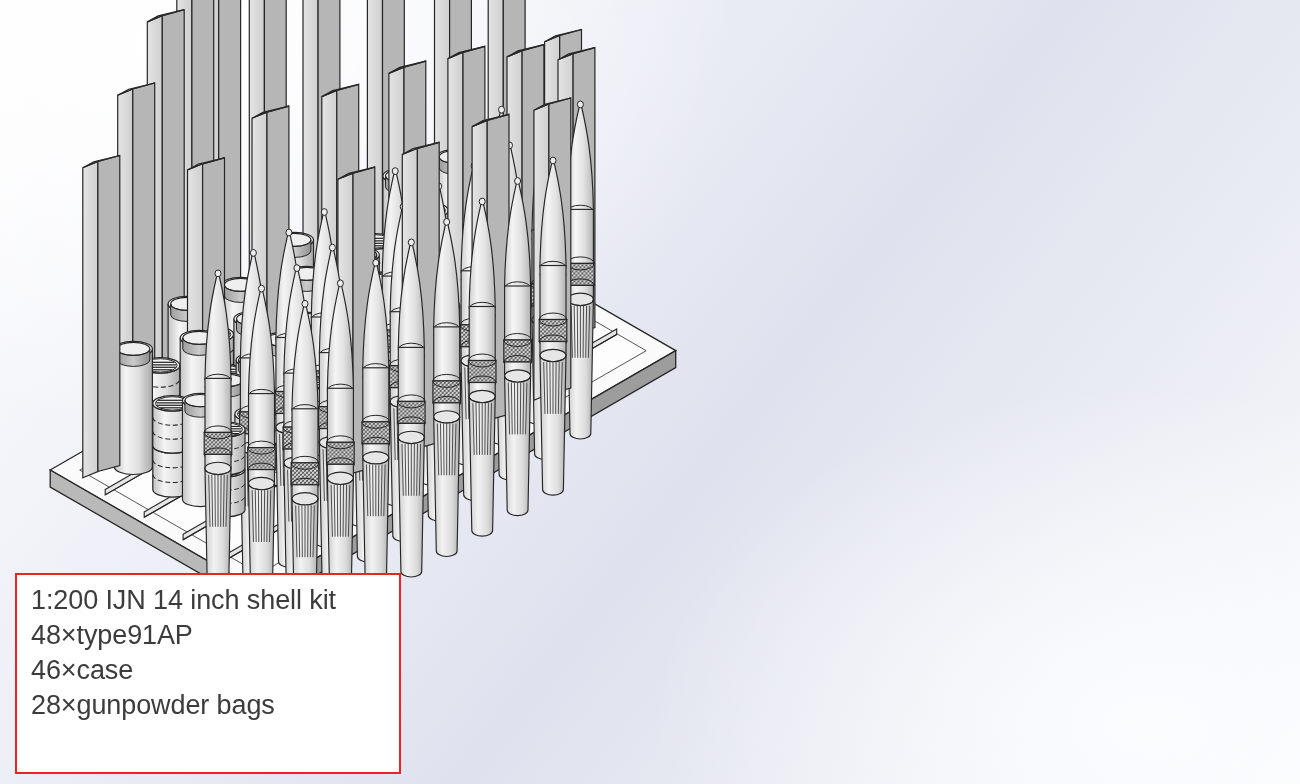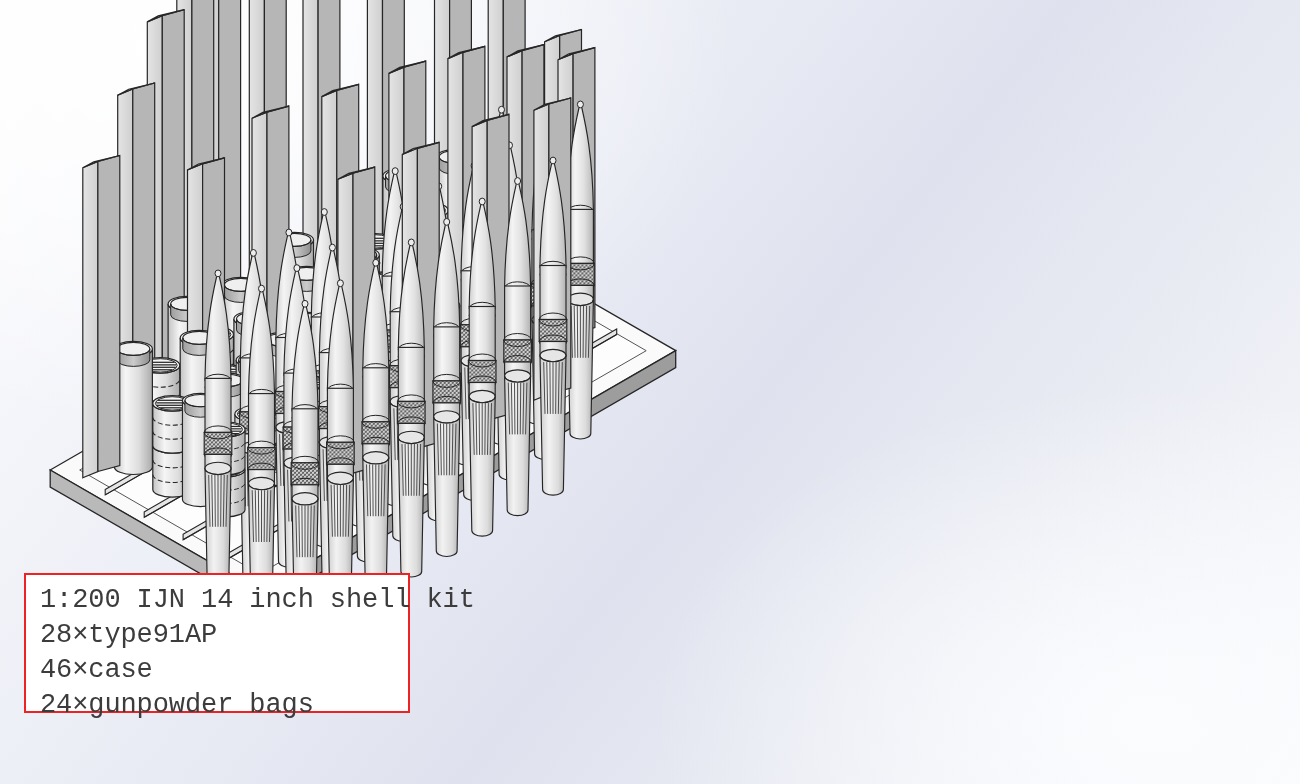--- a/index.html
+++ b/index.html
@@ -15,26 +15,25 @@
       radial-gradient(900px 620px at 14% 6%, #ffffff 0%, rgba(255,255,255,0) 62%),
       radial-gradient(820px 560px at 88% 92%, #fbfcfe 0%, rgba(251,252,254,0) 60%),
       linear-gradient(128deg, #fdfdfe 0%, #eceef6 34%, #dfe2ee 56%, #e9ebf3 74%, #fafbfd 100%);
   }
   #scene{position:absolute;inset:0;}
   #scene svg{display:block;width:1300px;height:784px;}
 
   
   #note{
     position:absolute;
-    left:24px;top:573px;width:386px;height:140px;
+    left:15px;top:573px;width:386px;height:201px;
     background:#ffffff;
     border:2px solid #ee2222;
     box-sizing:border-box;
     padding:8px 0 0 14px;
-    font-family:Liberation Mono, monospace;
   }
   #note .ln{
     color:#3c3c3c;
     font-size:27px;
     line-height:35px;
     white-space:nowrap;
     letter-spacing:-0.1px;
   }
 </style>
 </head>
@@ -1807,18 +1806,18 @@
             <path d="M 3.1,-45 L 2.666,6" stroke="#3d3d3d" stroke-width="0.9" fill="none" stroke-linecap="round"></path>
             <path d="M 6.2,-45 L 5.332,6" stroke="#3d3d3d" stroke-width="0.9" fill="none" stroke-linecap="round"></path>
             <path d="M 9.3,-45 L 7.998,6" stroke="#3d3d3d" stroke-width="0.9" fill="none" stroke-linecap="round"></path>
           </g>
         </g>
     </svg>
   </div>
 
   <div id="note">
     <div class="ln">1:200 IJN 14 inch shell kit</div>
-    <div class="ln">28×type91AP</div>
+    <div class="ln">48×type91AP</div>
     <div class="ln">46×case</div>
-    <div class="ln">24×gunpowder bags</div>
+    <div class="ln">28×gunpowder bags</div>
   </div>
 
 </div>
 
 </body></html>

